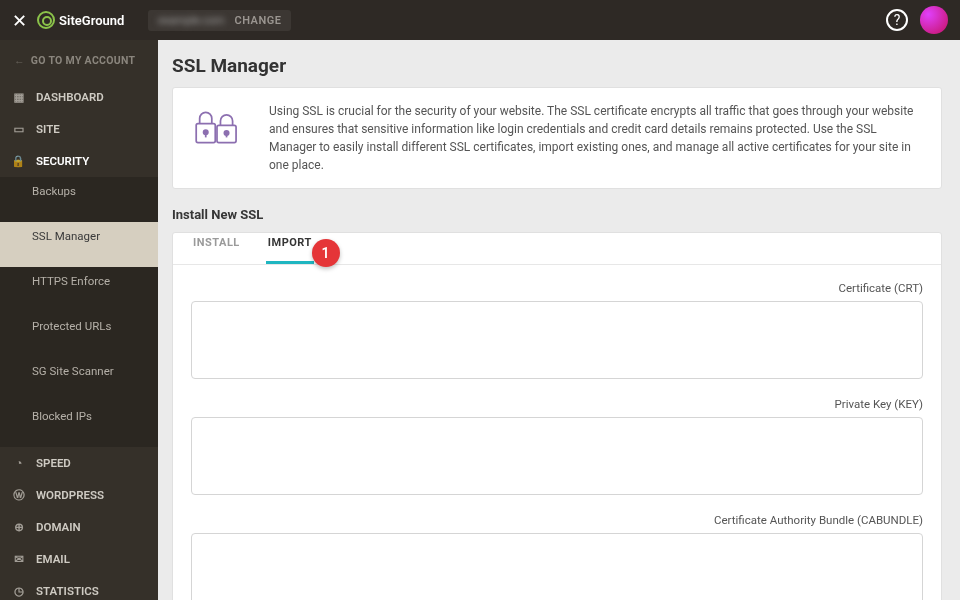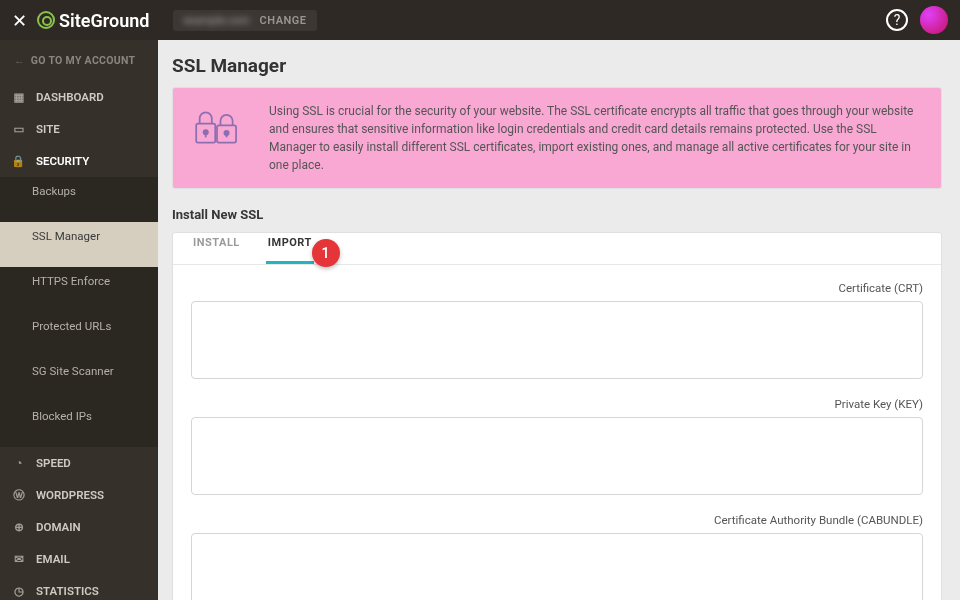--- a/index.html
+++ b/index.html
@@ -1,20 +1,20 @@
 <!DOCTYPE html>
 <html><head>
 <meta charset="utf-8">
 <style>
 * { margin: 0; padding: 0; box-sizing: border-box; font-family: -apple-system, BlinkMacSystemFont, "Segoe UI", Roboto, Arial, sans-serif; }
 body { background: #e8e8e8; width: 960px; height: 600px; overflow: hidden; }
 
 .topbar { height: 40px; background: #2e2925; display: flex; align-items: center; padding: 0 12px; }
 .close-x { color: #fff; font-size: 18px; cursor: pointer; margin-right: 10px; }
-.logo { color: #fff; font-size: 18px; font-weight: 600; display: flex; align-items: center; }
+.logo { color: #fff; font-size: 13px; font-weight: 600; display: flex; align-items: center; }
 .logo-icon { width:18px; height:18px; border:2px solid #8bc34a; border-radius:50%; display:inline-block; margin-right:4px; position:relative; }
 .logo-icon::after { content:""; position:absolute; top:3px; left:3px; width:6px; height:6px; border:2px solid #8bc34a; border-radius:50%; }
 .site-chip { margin-left: 24px; background: #3c3733; color:#8a8580; border-radius:3px; padding:4px 10px; font-size:11px; display:flex; align-items:center; gap:10px; }
 .site-name { filter: blur(3px); color:#aaa; }
 .change-link { color:#9a9590; font-weight:600; letter-spacing:0.5px; cursor:pointer; }
 .topbar-right { margin-left:auto; display:flex; align-items:center; gap:12px; }
 .help-icon { width:22px; height:22px; border:2px solid #fff; border-radius:50%; color:#fff; display:flex; align-items:center; justify-content:center; font-size:14px; cursor:pointer; }
 .avatar { width:28px; height:28px; border-radius:50%; background: radial-gradient(circle at 30% 30%, #e040fb, #c51162); cursor:pointer; }
 
 .shell { display:flex; height:560px; }
@@ -25,21 +25,21 @@
 .nav-item.active { color:#fff; }
 .nav-icon { width:14px; height:14px; opacity:0.7; display:inline-flex; align-items:center; justify-content:center; }
 .sub-items { background:#2b2721; }
 .sub-item { padding:7px 12px 24px 32px; font-size:11.5px; color:#b5b0a8; cursor:pointer; }
 .sub-item.selected { background:#d6cfc0; color:#3a3a3a; }
 .tool-finder { margin-top:auto; padding:16px 12px 20px; color:#8a857d; font-size:10.5px; letter-spacing:0.3px; cursor:pointer; display:flex; align-items:center; gap:6px; }
 
 .main { flex:1; background:#ebebeb; overflow-y:auto; padding:14px 18px 20px 14px; }
 .page-title { font-size:19px; font-weight:700; color:#333; margin-bottom:10px; }
 
-.intro-card { background:#f9a8d4; border:1px solid #e0e0e0; border-radius:3px; padding:14px 18px; display:flex; gap:26px; margin-bottom:18px; }
+.intro-card { background:#ffffff; border:1px solid #e0e0e0; border-radius:3px; padding:14px 18px; display:flex; gap:26px; margin-bottom:18px; }
 .intro-icon { width:60px; display:flex; align-items:flex-start; justify-content:center; padding-top:4px; }
 .intro-icon svg { width:52px; height:42px; }
 .intro-text { font-size:12px; color:#555; line-height:1.5; }
 
 .section-label { font-size:13px; font-weight:700; color:#363636; margin-bottom:10px; }
 
 .panel { background:#fff; border:1px solid #e0e0e0; border-radius:3px; padding:0 18px 18px; }
 .tabs { display:flex; gap:24px; border-bottom:1px solid #e7e7e7; margin:0 -18px 16px; padding:0 18px; position:relative; }
 .tab { padding:3px 2px 12px; font-size:11px; font-weight:700; letter-spacing:0.5px; color:#9a9a9a; cursor:pointer; border-bottom:3px solid transparent; }
 .tab.active { color:#363636; border-bottom-color:#1fb6c1; }

